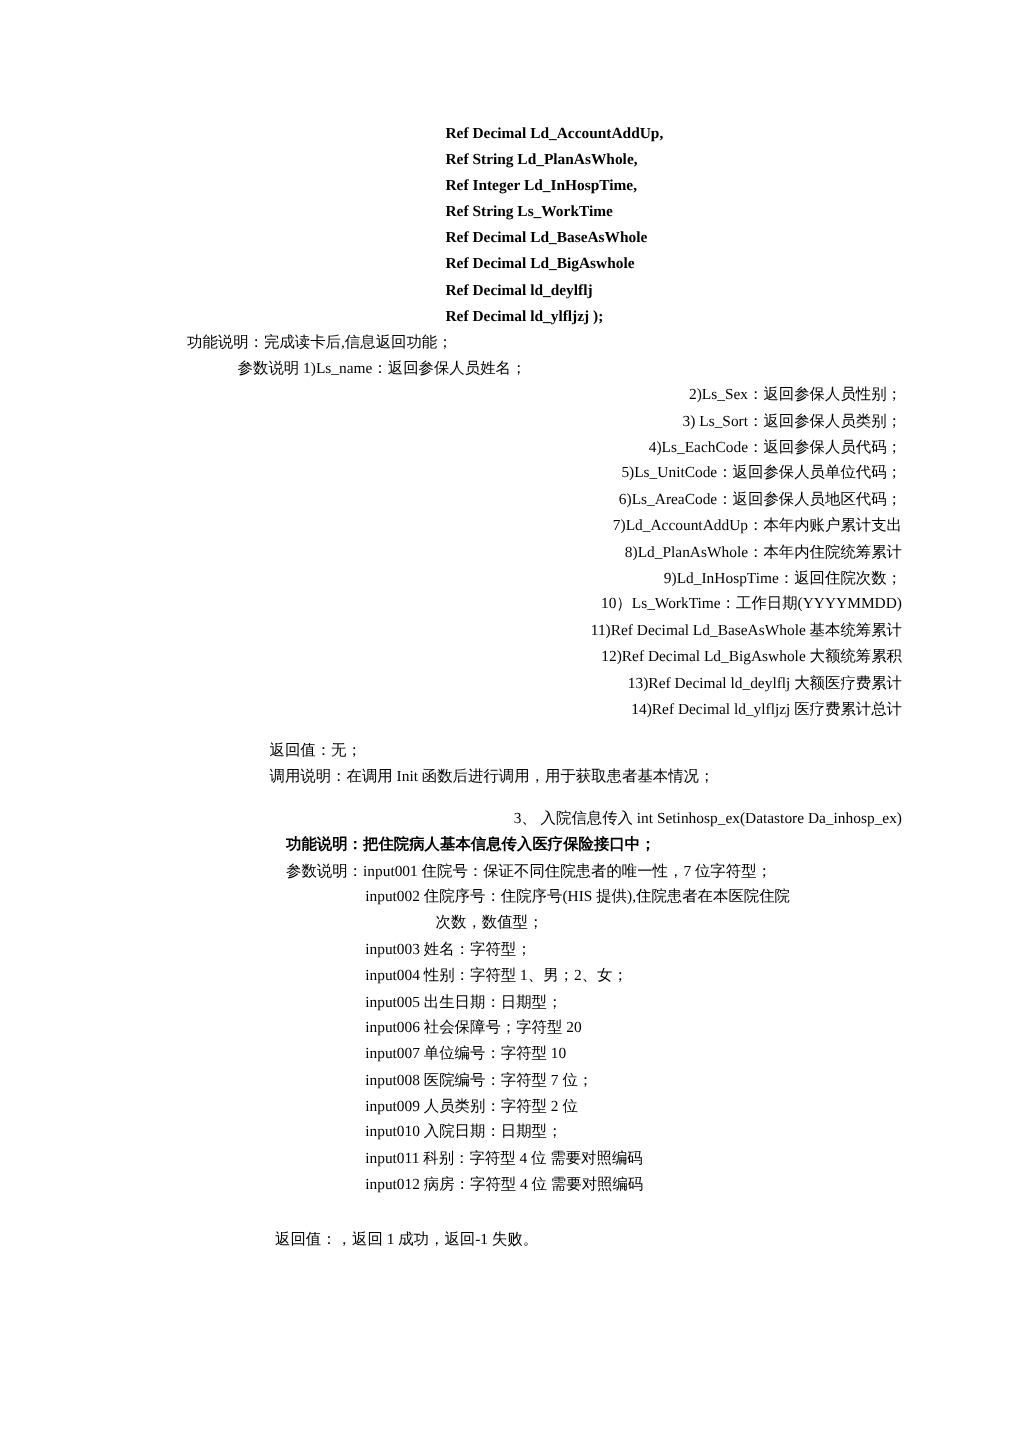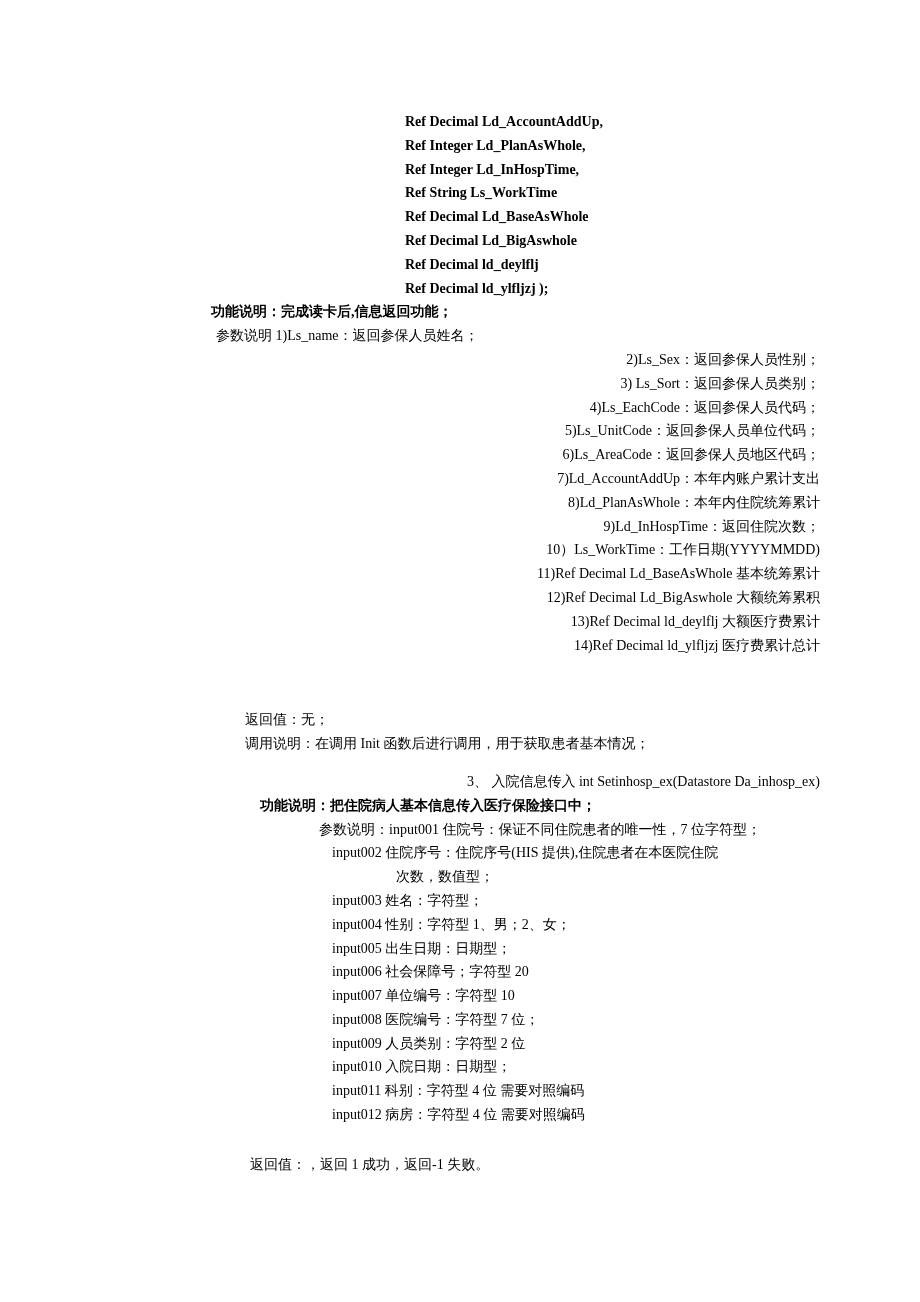--- a/index.html
+++ b/index.html
@@ -11,69 +11,66 @@
       margin: 0;
       padding: 110px 100px 80px 100px;
       width: 920px;
       box-sizing: border-box;
     }
     .ref-params {
       margin-left: 305px;
       font-weight: bold;
     }
     .func-desc {
-      margin-left: 111px;
-      font-weight: bold;
+      margin-left: 70px;
     }
     .param-head {
       margin-left: 116px;
     }
     .param-item {
       margin-left: 195px;
       text-align: right;
     }
     .return-val {
       margin-left: 145px;
-      margin-top: 37px;
     }
     .call-desc {
       margin-left: 145px;
     }
     .section3-head {
       margin-left: 75px;
       text-align: right;
     }
     .section3-func {
       margin-left: 160px;
       font-weight: bold;
     }
     .section3-param-head {
       margin-left: 160px;
-      text-align: center;
     }
     .section3-param-item {
       margin-left: 232px;
     }
     .section3-param-cont {
       margin-left: 296px;
     }
     .section3-return {
       margin-left: 150px;
       margin-top: 12px;
     }
     .spacer {
       height: 14px;
     }
     .nowrap { white-space: nowrap; }
   </style>
 </head>
 <body>
 
 <div class="ref-params">Ref Decimal Ld_AccountAddUp,</div>
-<div class="ref-params">Ref Integer Ld_PlanAsWhole,</div>
+<div class="ref-params">Ref String Ld_PlanAsWhole,</div>
 <div class="ref-params">Ref Integer Ld_InHospTime,</div>
 <div class="ref-params">Ref String Ls_WorkTime</div>
 <div class="ref-params">Ref Decimal Ld_BaseAsWhole</div>
 <div class="ref-params">Ref Decimal Ld_BigAswhole</div>
 <div class="ref-params">Ref Decimal ld_deylflj</div>
 <div class="ref-params">Ref Decimal ld_ylfljzj );</div>
 
 <div class="func-desc">功能说明：完成读卡后,信息返回功能；</div>
 <div class="param-head">参数说明 1)Ls_name：返回参保人员姓名；</div>
 <div class="param-item">2)Ls_Sex：返回参保人员性别；</div>

